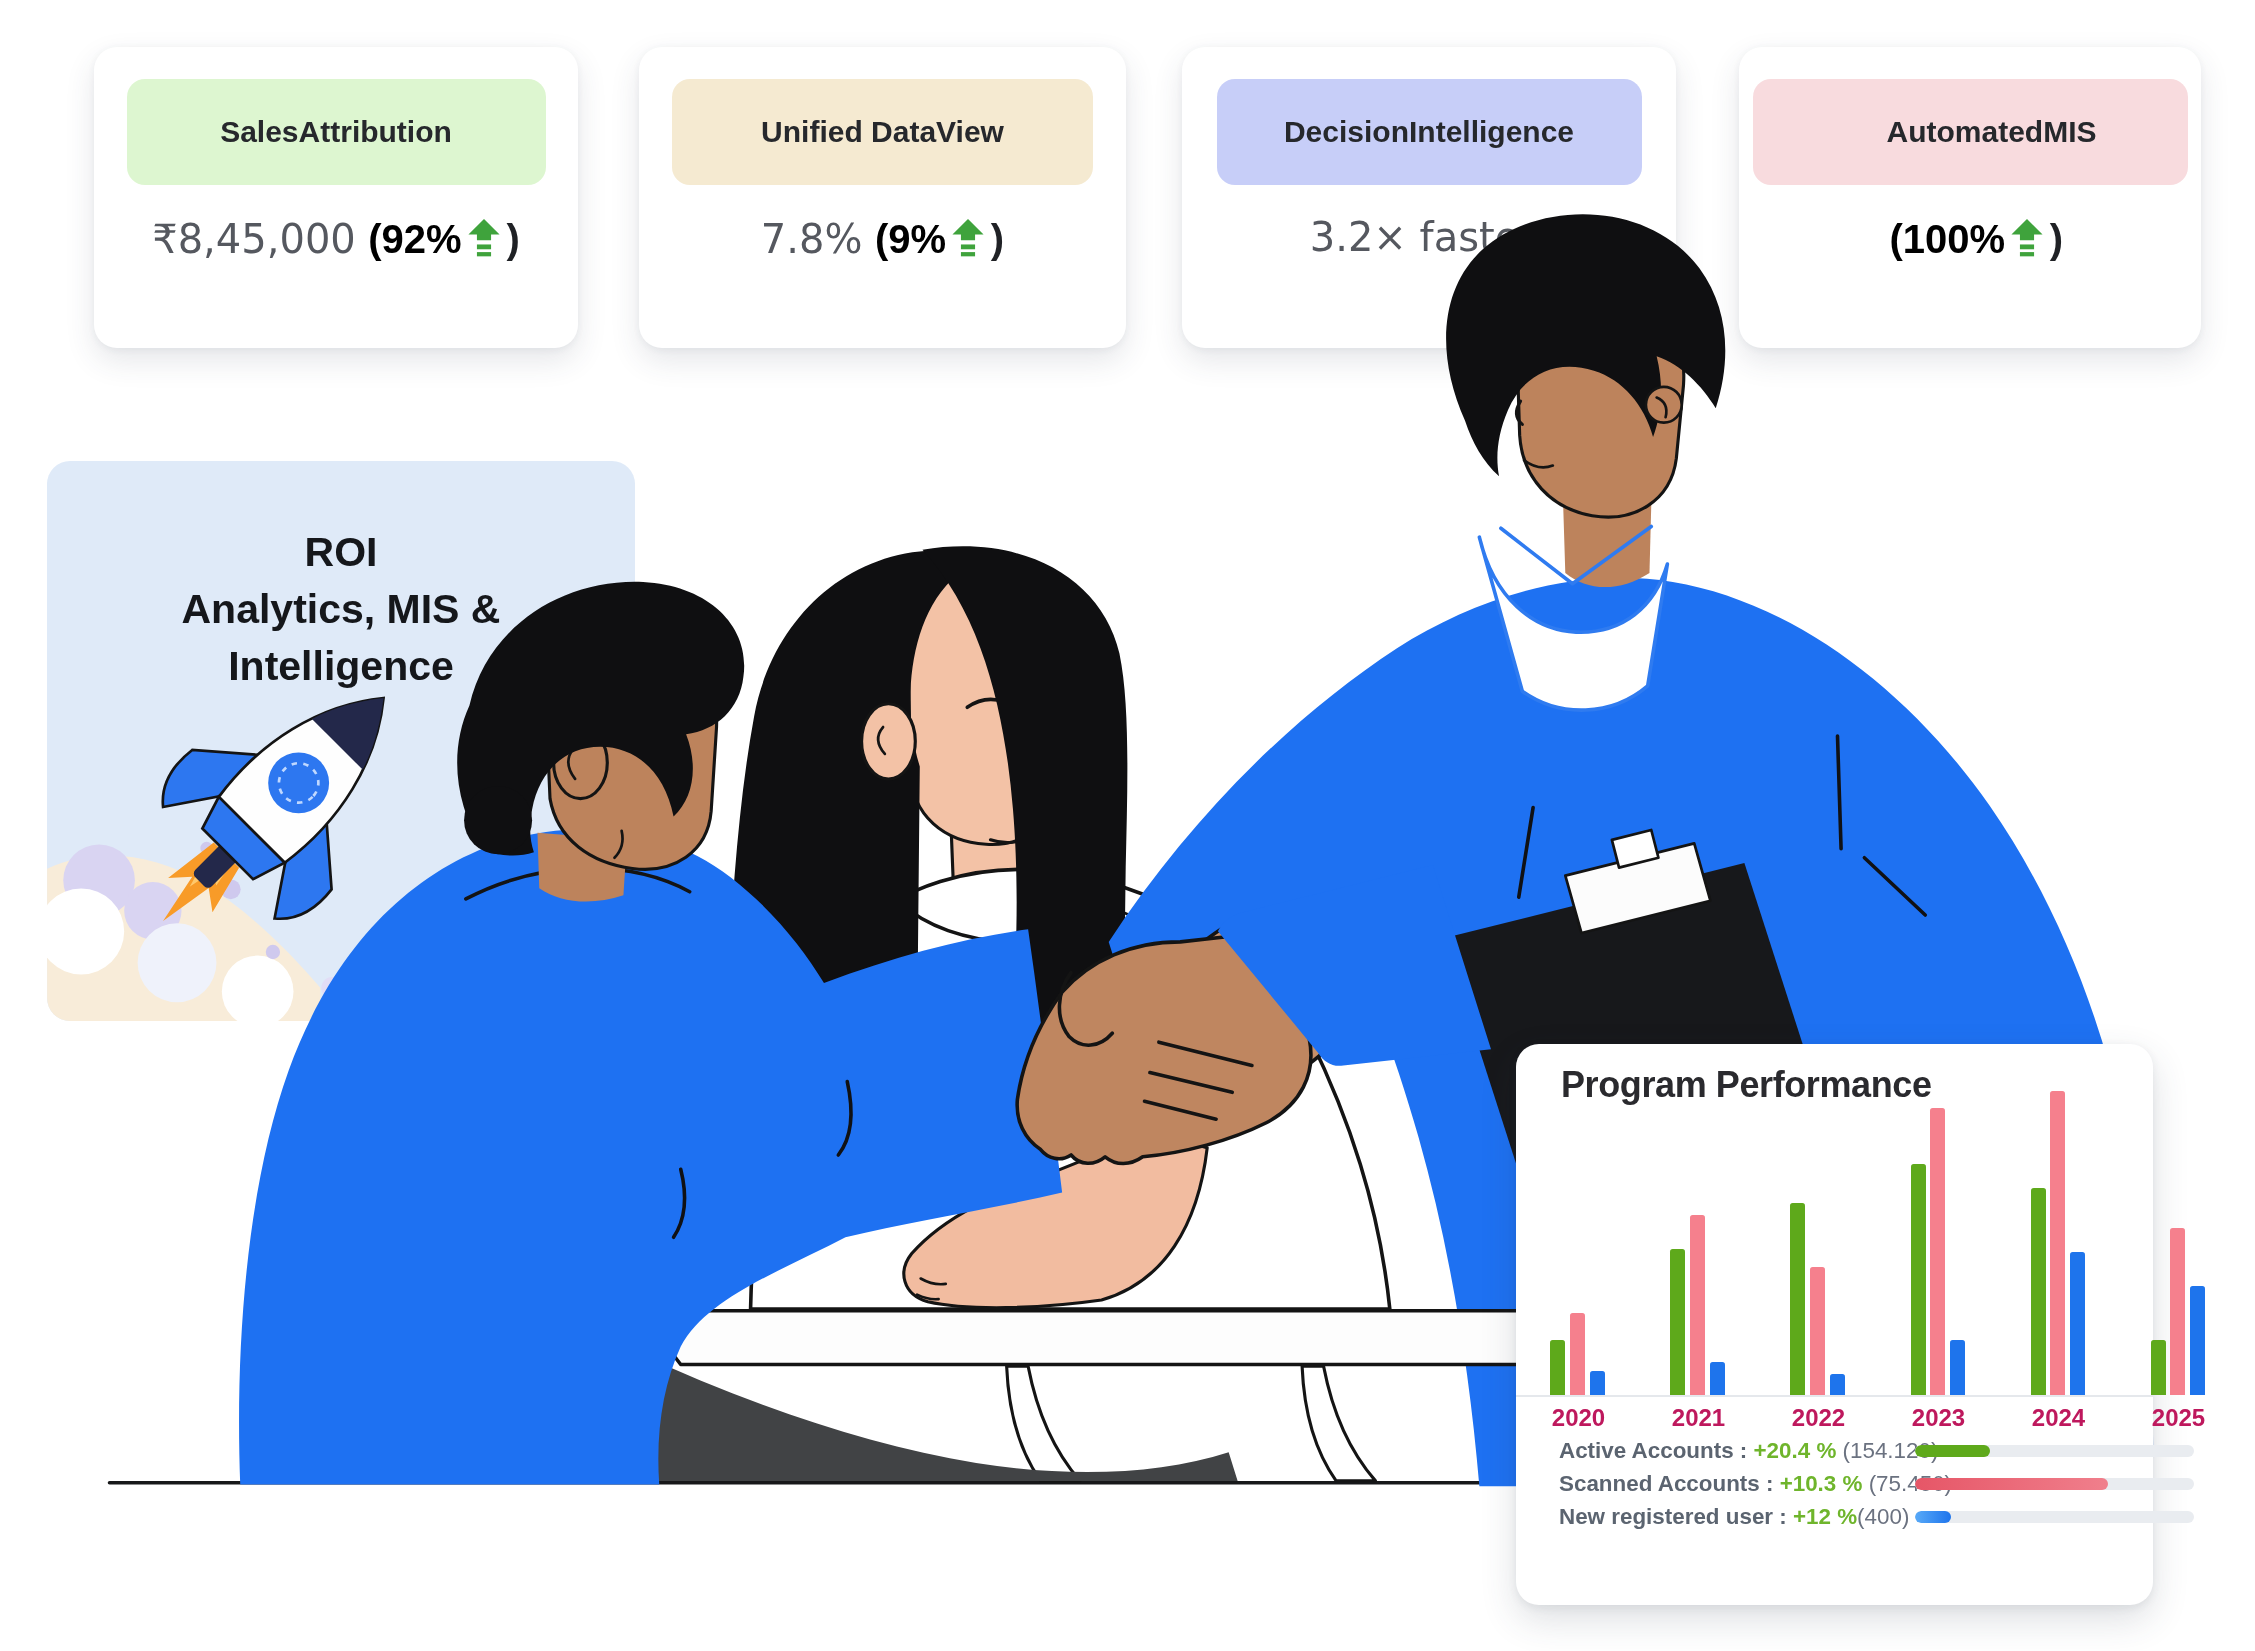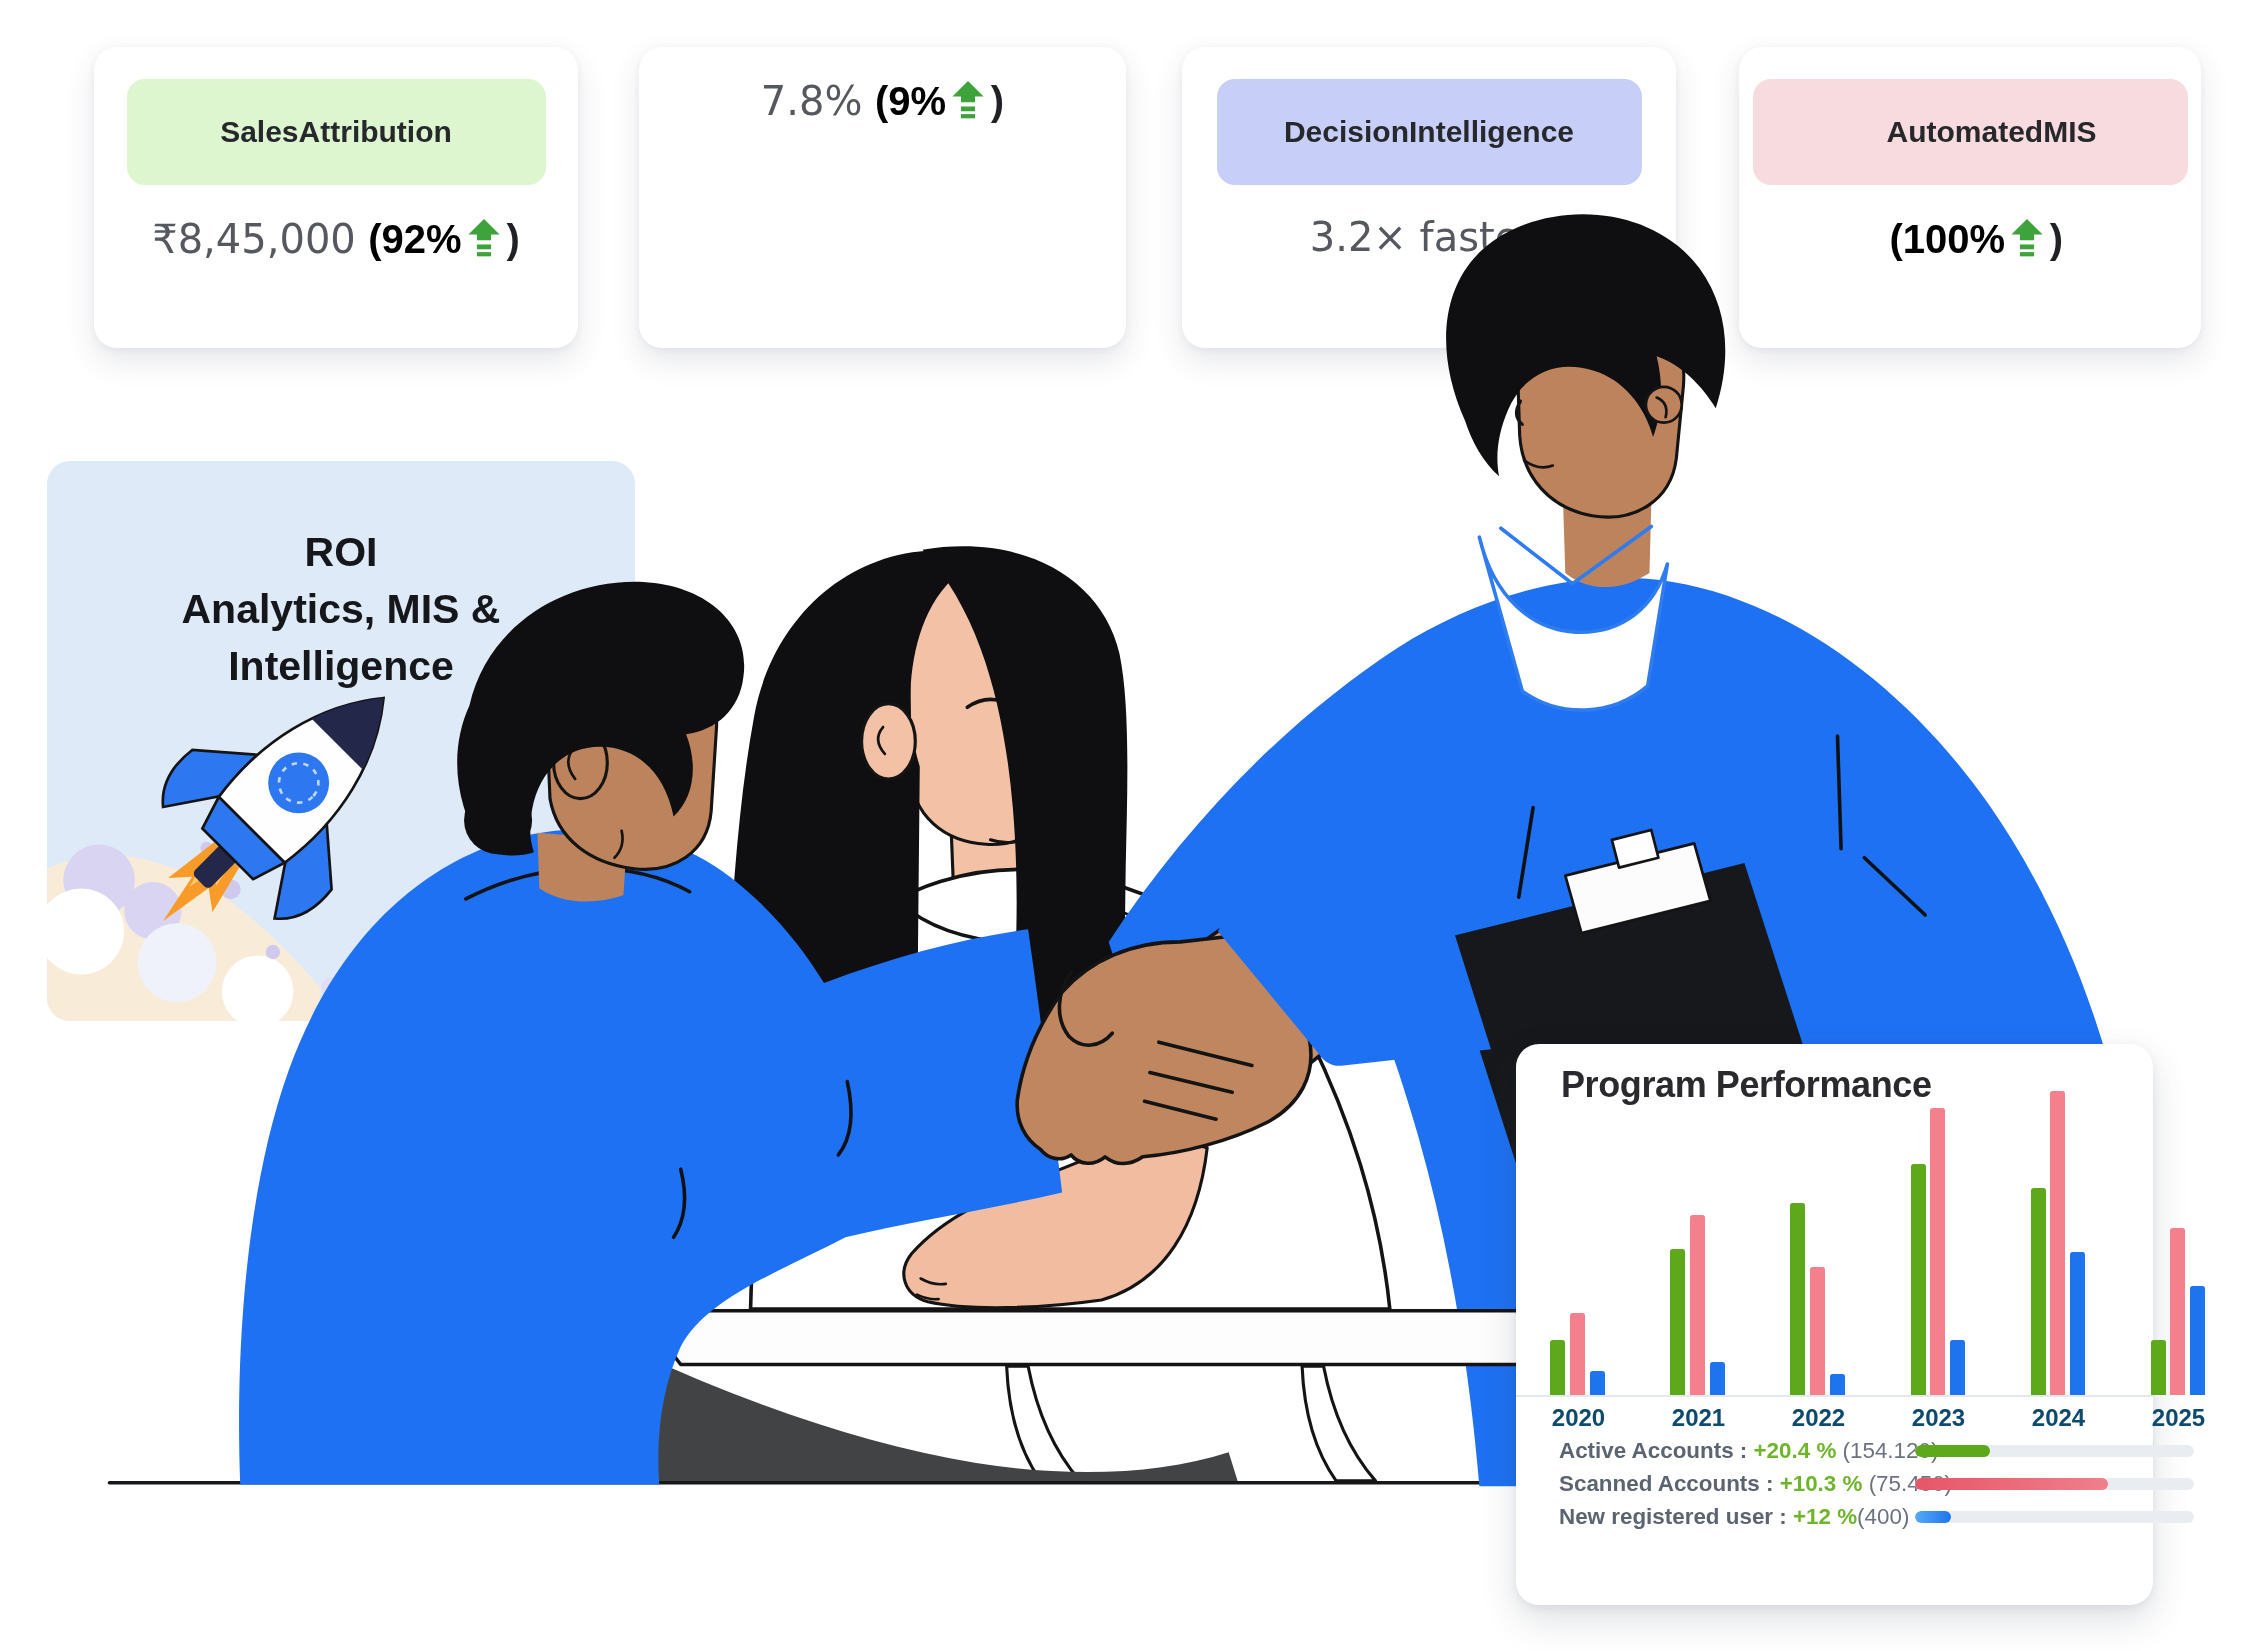--- a/index.html
+++ b/index.html
@@ -33,21 +33,21 @@
   .chart-card{position:absolute;left:1516px;top:1044px;width:637px;height:561px;background:#fff;
               border-radius:23px;box-shadow:0 14.3px 36px rgba(50,60,80,.16),0 2.7px 9px rgba(50,60,80,.08);
               z-index:3;}
   .chart-title{position:absolute;left:45px;top:19.7px;font-size:36px;font-weight:700;color:#2A2A2E;
                letter-spacing:-0.4px;}
   .axis-line{position:absolute;left:0;top:351px;width:100%;height:1.8px;background:#E5E8EC;}
   .bars{position:absolute;left:0;top:0;width:727px;height:351px;}
   .bar{position:absolute;bottom:0;width:15px;border-radius:2.7px 2.7px 0 0;}
   .x-labels{position:absolute;left:0;top:360px;width:727px;height:30px;}
   .x-label{position:absolute;width:99px;margin-left:-49px;text-align:center;font-size:24px;
-           font-weight:700;color:#0c4a6e;}
+           font-weight:700;color:#be185d;}
   .legend{position:absolute;left:0;top:0;width:727px;height:561px;}
   .lrow{position:absolute;left:43px;height:29px;white-space:nowrap;font-size:22.4px;}
   .llabel{color:#5B6470;font-weight:600;}
   .lpct{color:#6FB52C;font-weight:700;}
   .lval{color:#6B7280;font-weight:500;}
   .ptrack{position:absolute;left:399px;width:279px;height:11.6px;border-radius:6.3px;background:#E9ECF0;
           overflow:hidden;}
   .pfill{height:100%;border-radius:6.3px;}
 </style>
 </head>
@@ -66,20 +66,24 @@
       <span class="arrow-ic"><svg width="34" height="41" viewBox="0 0 24 29">
             <path d="M12 1 L23 12 H17 V16 H7 V12 H1 Z" fill="#3FA33C"></path>
             <rect x="7" y="19" width="10" height="3.4" fill="#3FA33C"></rect>
             <rect x="7" y="24.4" width="10" height="3" fill="#3FA33C"></rect>
           </svg></span>
       <span class="v-close"> )</span>
     </div>
   </div>
 
   <div class="stat-card" style="left:639px;width:487px;">
+    <div class="pill" style="width: 421px; background: rgb(245, 234, 209);">
+      <span>Unified Data</span>
+      <span>View</span>
+    </div>
     <div class="vrow">
       <span class="v-plain">7.8%</span>
       <span class="v-bold">(9%</span>
       <span class="arrow-ic"><svg width="34" height="41" viewBox="0 0 24 29">
             <path d="M12 1 L23 12 H17 V16 H7 V12 H1 Z" fill="#3FA33C"></path>
             <rect x="7" y="19" width="10" height="3.4" fill="#3FA33C"></rect>
             <rect x="7" y="24.4" width="10" height="3" fill="#3FA33C"></rect>
           </svg></span>
       <span class="v-close">)</span>
     </div>

